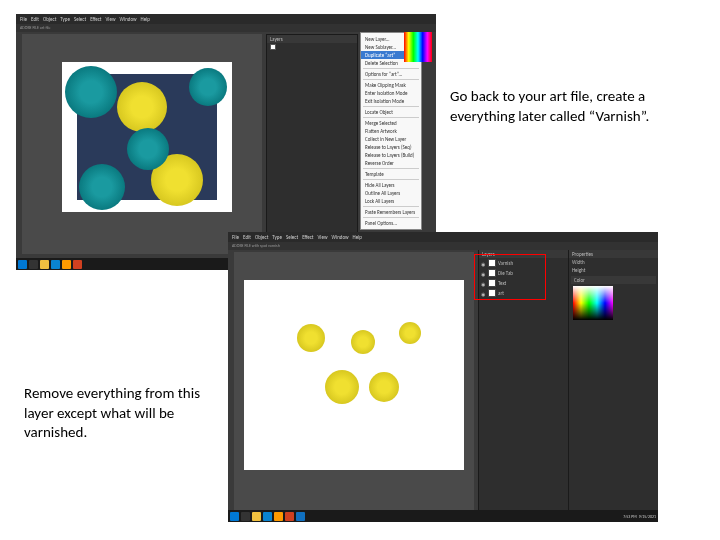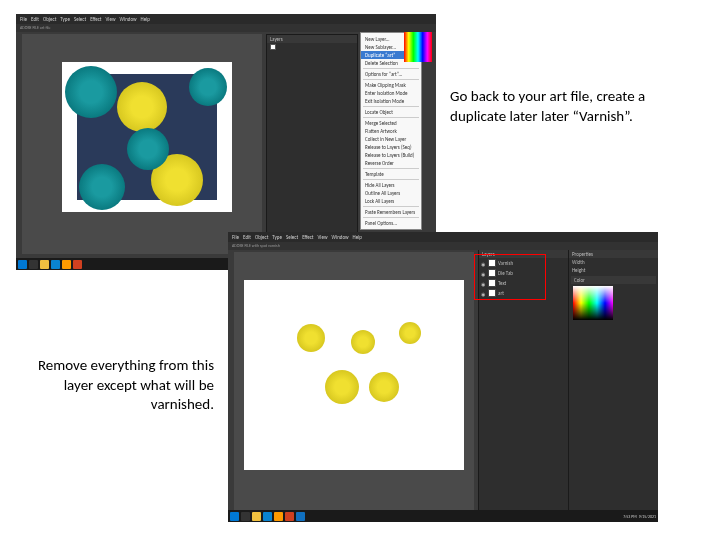--- a/index.html
+++ b/index.html
@@ -76,21 +76,21 @@
   .tb-search { background: #333; }
   .tb-file { background: #f0c040; }
   .tb-edge { background: #0a84d0; }
   .tb-ai { background: #ff9a00; }
   .tb-pp { background: #d04020; }
   .tb-ps { background: #1070c0; }
   .taskbar-right { margin-left: auto; display: flex; gap: 2px; align-items: center; color: #ccc; font-size: 4px; }
   
   .annotation { position: absolute; font-size: 15px; line-height: 1.3; color: #000; font-family: Calibri, Arial, sans-serif; }
   .ann1 { left: 450px; top: 87px; width: 200px; }
-  .ann2 { left: 24px; top: 356px; width: 190px; text-align: right; }
+  .ann2 { left: 24px; top: 384px; width: 190px; }
 </style>
 </head>
 <body>
 
 <div class="screenshot ss1">
   <div class="menubar">
     <span>File</span>
     <span>Edit</span>
     <span>Object</span>
     <span>Type</span>
@@ -237,14 +237,14 @@
     <div class="taskbar-icon tb-ai"></div>
     <div class="taskbar-icon tb-pp"></div>
     <div class="taskbar-icon tb-ps"></div>
     <div class="taskbar-right">
       <span>7:53 PM</span>
       <span>9/15/2021</span>
     </div>
   </div>
 </div>
 
-<div class="annotation ann1">Go back to your art file, create a duplicate later later “Varnish”.</div>
+<div class="annotation ann1">Go back to your art file, create a everything later called “Varnish”.</div>
 <div class="annotation ann2">Remove everything from this layer except what will be varnished.</div>
 
 </body></html>

